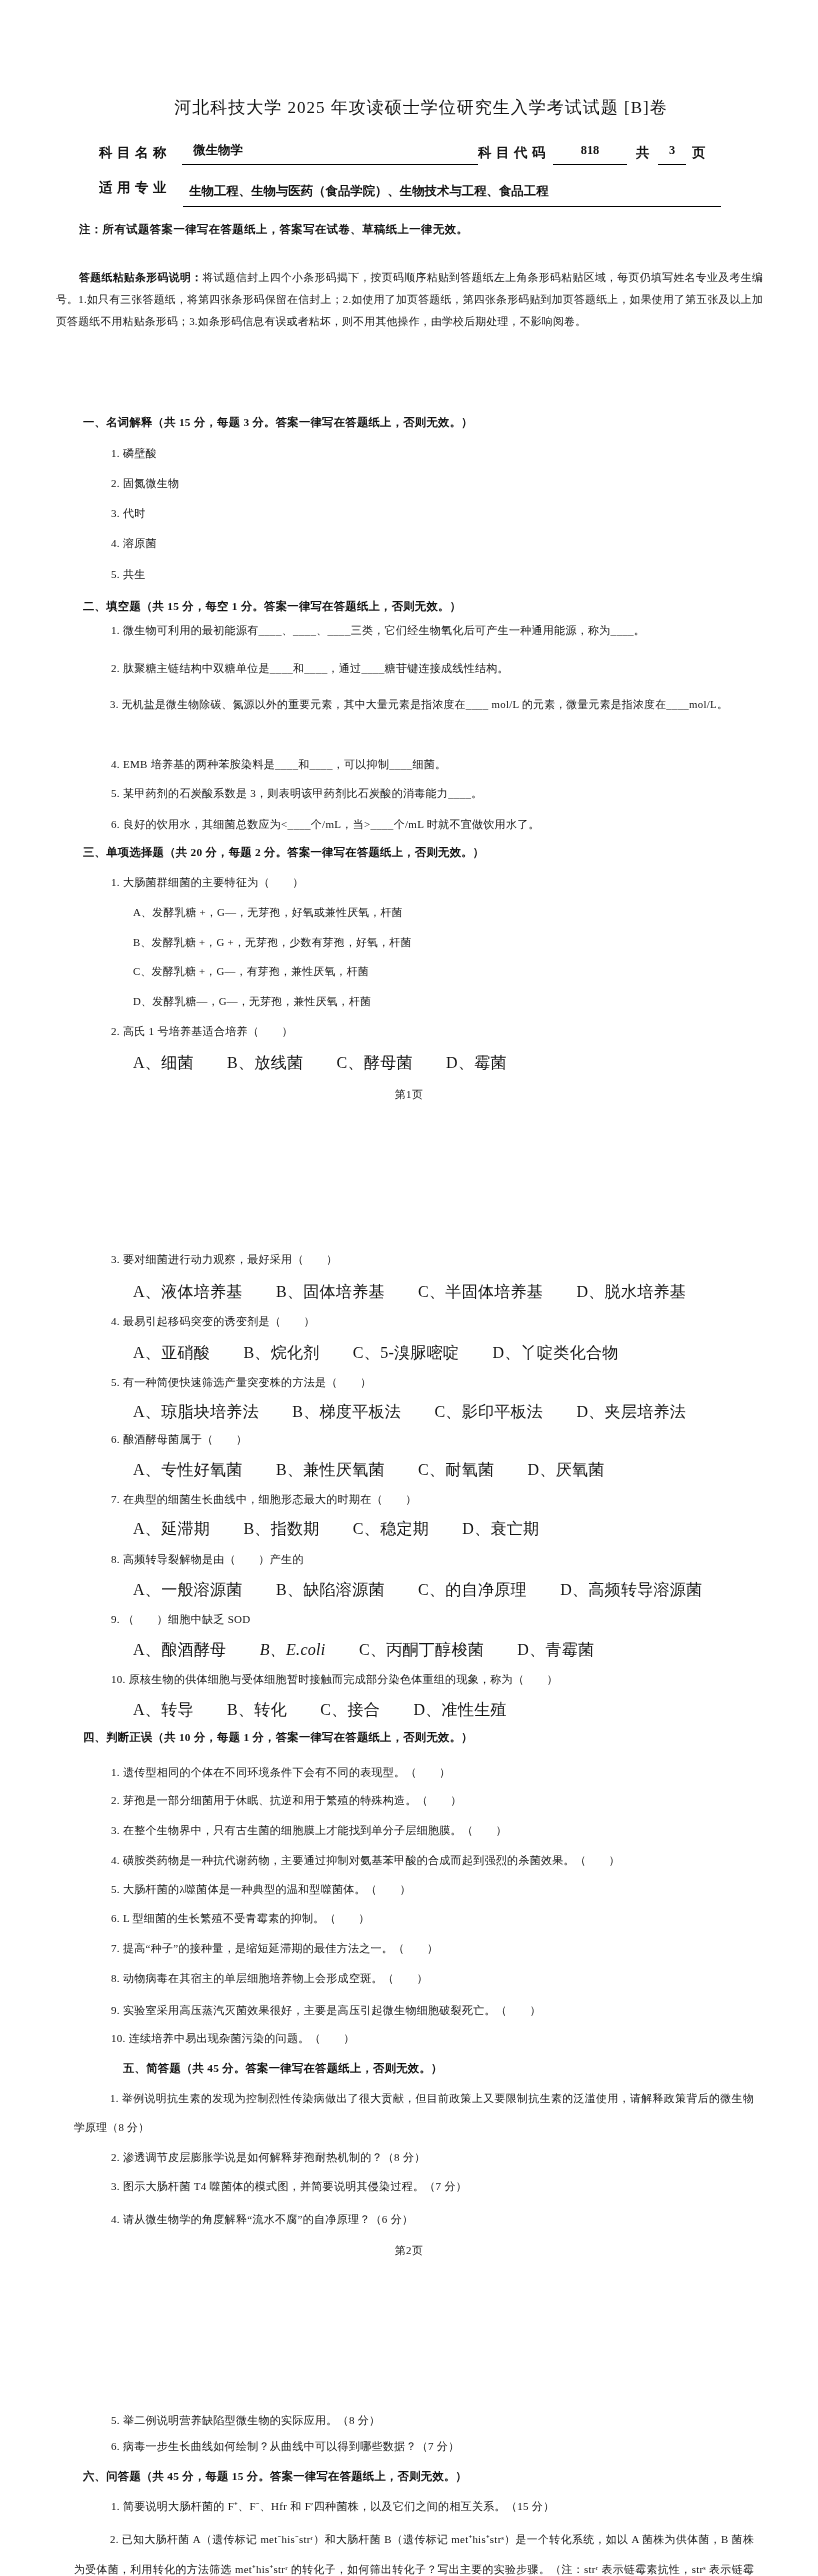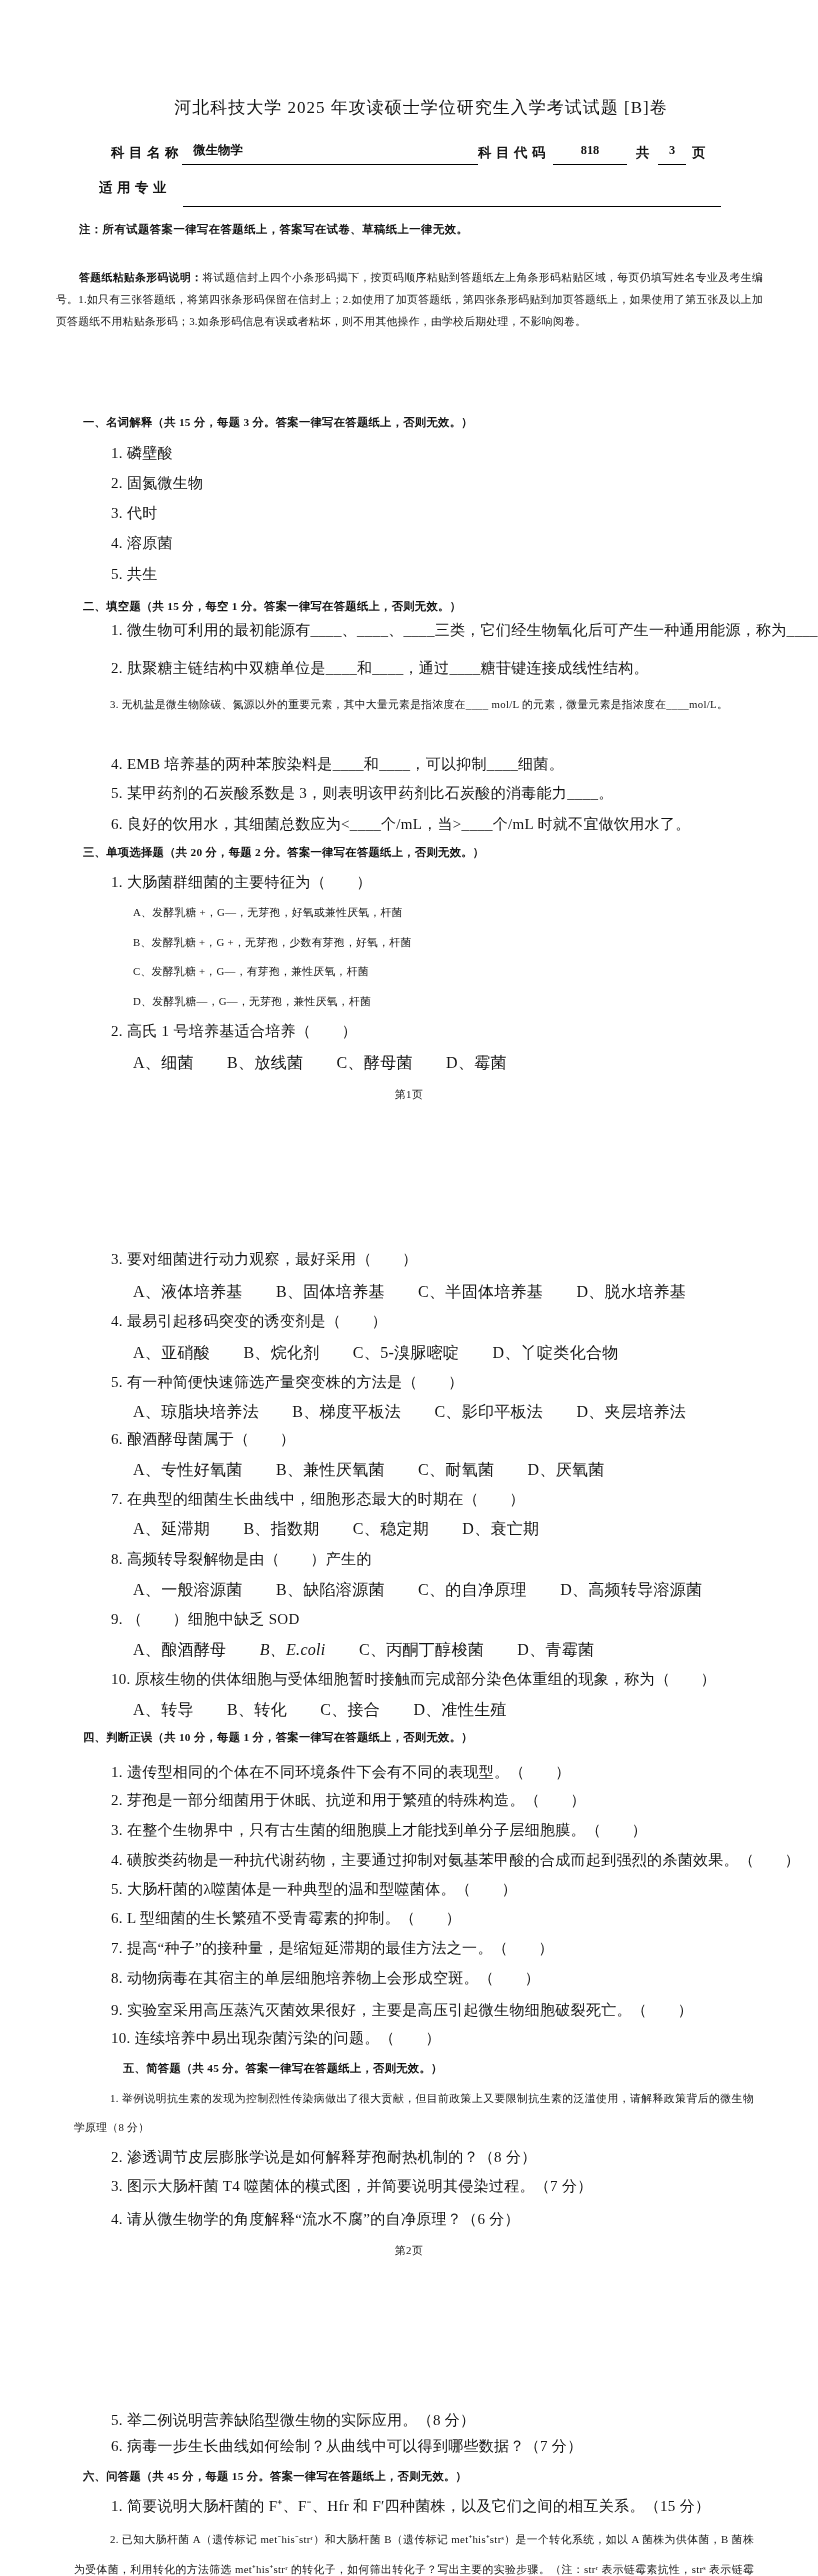--- a/index.html
+++ b/index.html
@@ -49,21 +49,21 @@
     text-align:justify;text-indent:23px;
   }
   .barcode .lead{font-weight:bold;}
   .sec{
     position:absolute;left:83px;
     font-size:11.3px;font-weight:bold;letter-spacing:0.3px;
     white-space:nowrap;line-height:15.5px;
   }
   .ln{
     position:absolute;left:111px;
-    font-size:15px;letter-spacing:0.3px;
+    font-size:11px;letter-spacing:0.3px;
     white-space:nowrap;line-height:15.5px;
   }
   .para{
     position:absolute;left:74px;width:680px;
     font-size:10.8px;letter-spacing:0.3px;
     text-indent:36px;text-align:justify;
   }
   .lh56{line-height:29px;}
   .lh57{line-height:29px;}
   .lh58{line-height:30px;}
@@ -87,29 +87,30 @@
 </style>
 </head>
 <body>
 
 <div class="sheet">
 
   <section class="page">
 
     <div class="title" style="top:96px;">河北科技大学 2025 年攻读硕士学位研究生入学考试试题  [B]卷</div>
 
-    <div class="hlabel" style="left:99px;top:144px;margin-left:12px;">科目名称</div>
+    <div class="hlabel" style="left:99px;top:144px;">科目名称</div>
     <div class="hfield" style="left:182px;top:140px;width:285px;padding-left:11.3px;">微生物学</div>
     <div class="hlabel" style="left:478px;top:144px;">科目代码</div>
     <div class="hfield" style="left:553px;top:140px;width:74px;text-align:center;">818</div>
     <div class="hlabel" style="left:636px;top:144px;letter-spacing:0;">共</div>
     <div class="hfield" style="left:658px;top:140px;width:28px;text-align:center;">3</div>
     <div class="hlabel" style="left:692px;top:144px;letter-spacing:0;">页</div>
 
     <div class="hlabel" style="left:99px;top:179px;">适用专业</div>
+    <div class="hfield" style="left:183px;top:181px;width:538px;border-bottom:none;padding-left:6.2px;">生物工程、生物与医药（食品学院）、生物技术与工程、食品工程</div>
     <div class="hrule" style="left:183px;top:181px;width:538px;"></div>
 
     <div class="note" style="left:79px;top:222px;">注：所有试题答案一律写在答题纸上，答案写在试卷、草稿纸上一律无效。</div>
 
     <div class="barcode"><span class="lead">答题纸粘贴条形码说明：</span><span>将试题信封上四个小条形码揭下，按页码顺序粘贴到答题纸左上角条形码粘贴区域，每页仍填写姓名专业及考生编号。1.如只有三张答题纸，将第四张条形码保留在信封上；2.如使用了加页答题纸，第四张条形码贴到加页答题纸上，如果使用了第五张及以上加页答题纸不用粘贴条形码；3.如条形码信息有误或者粘坏，则不用其他操作，由学校后期处理，不影响阅卷。</span></div>
 
     <div class="sec" style="top:415px;">一、名词解释（共 15 分，每题 3 分。答案一律写在答题纸上，否则无效。）</div>
     <div class="ln" style="top:446px;">1. 磷壁酸</div>
     <div class="ln" style="top:476px;">2. 固氮微生物</div>
     <div class="ln" style="top:506px;">3. 代时</div>

